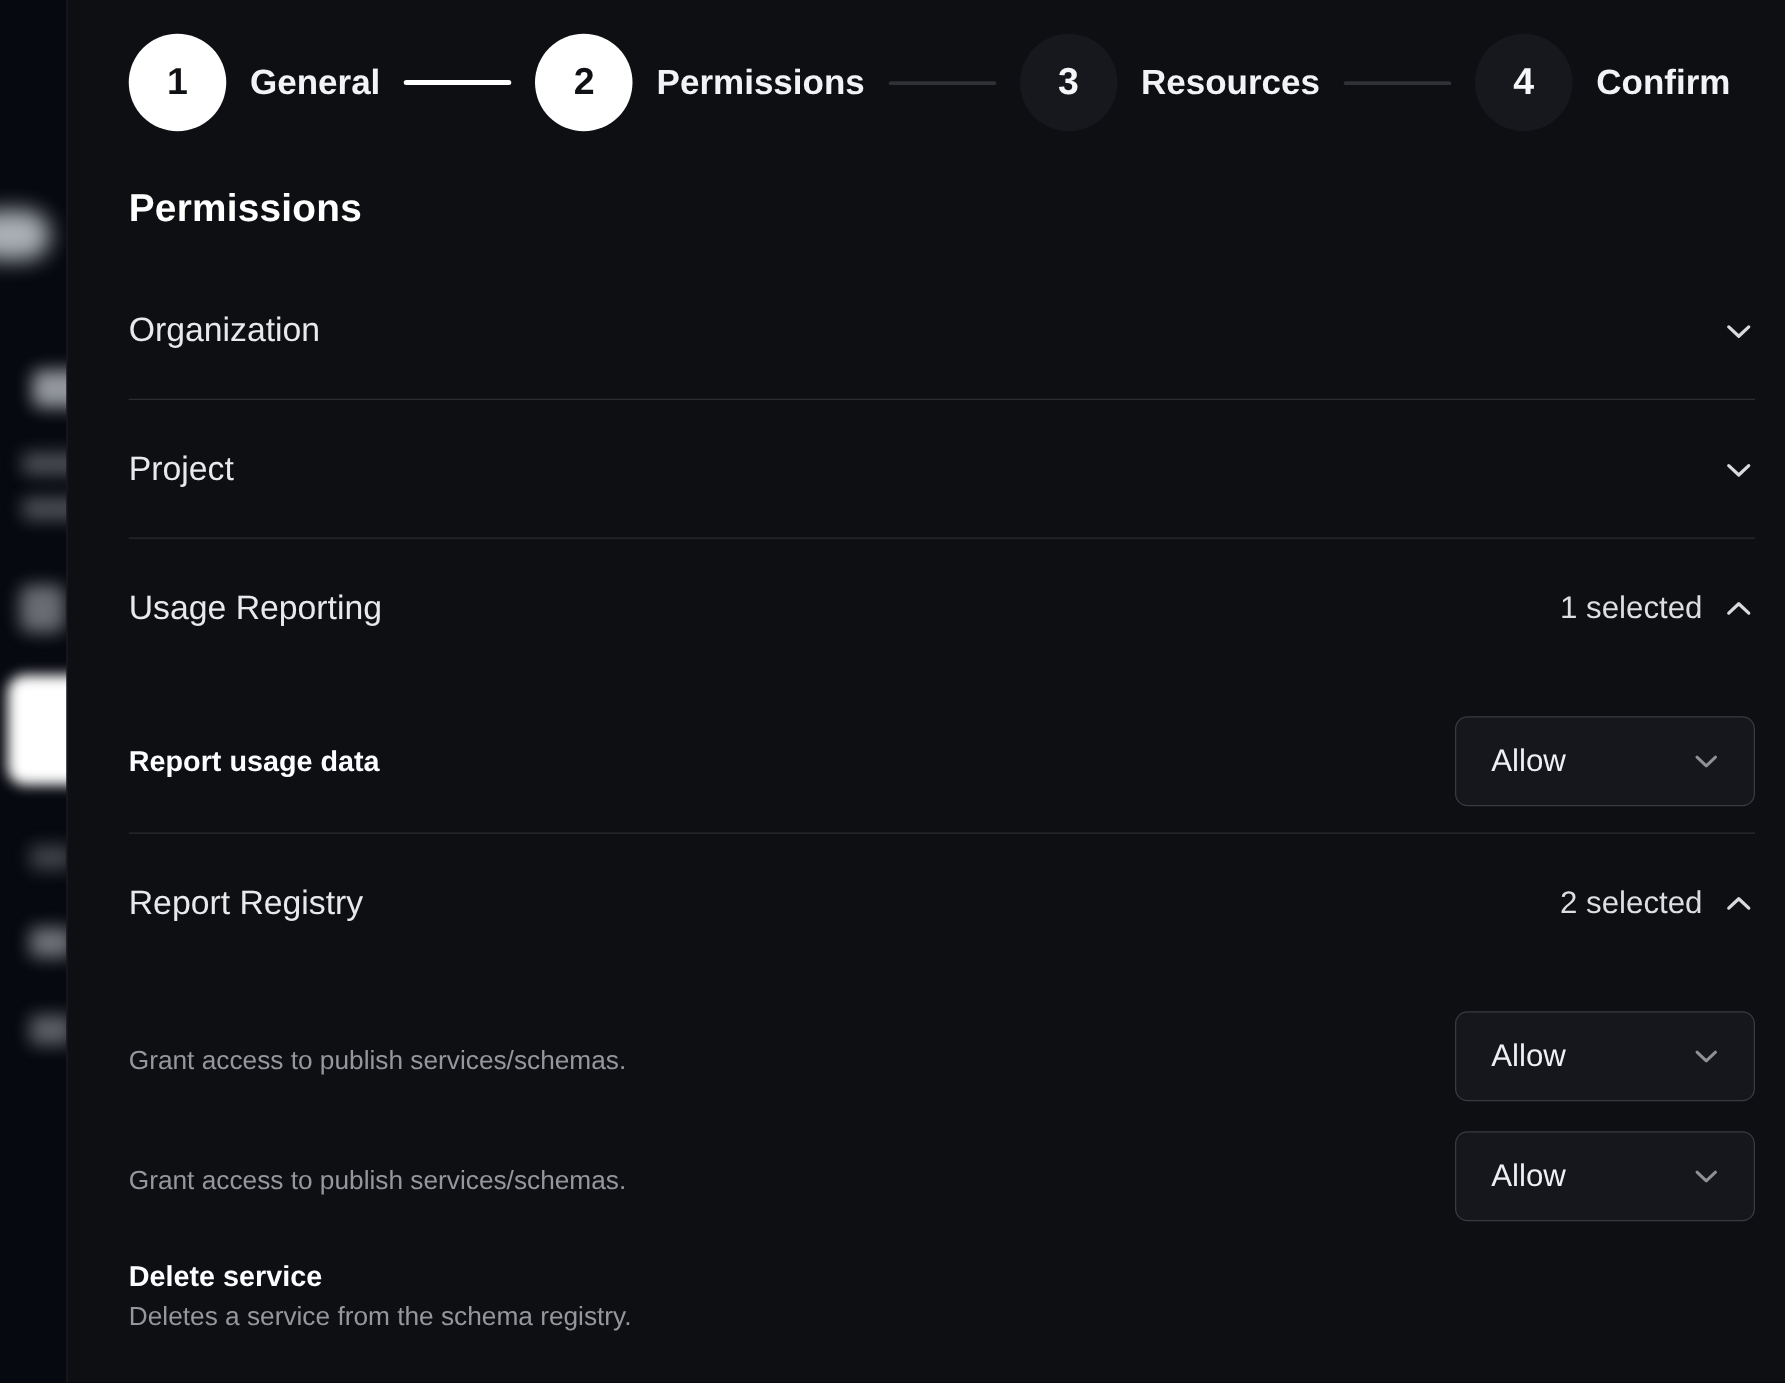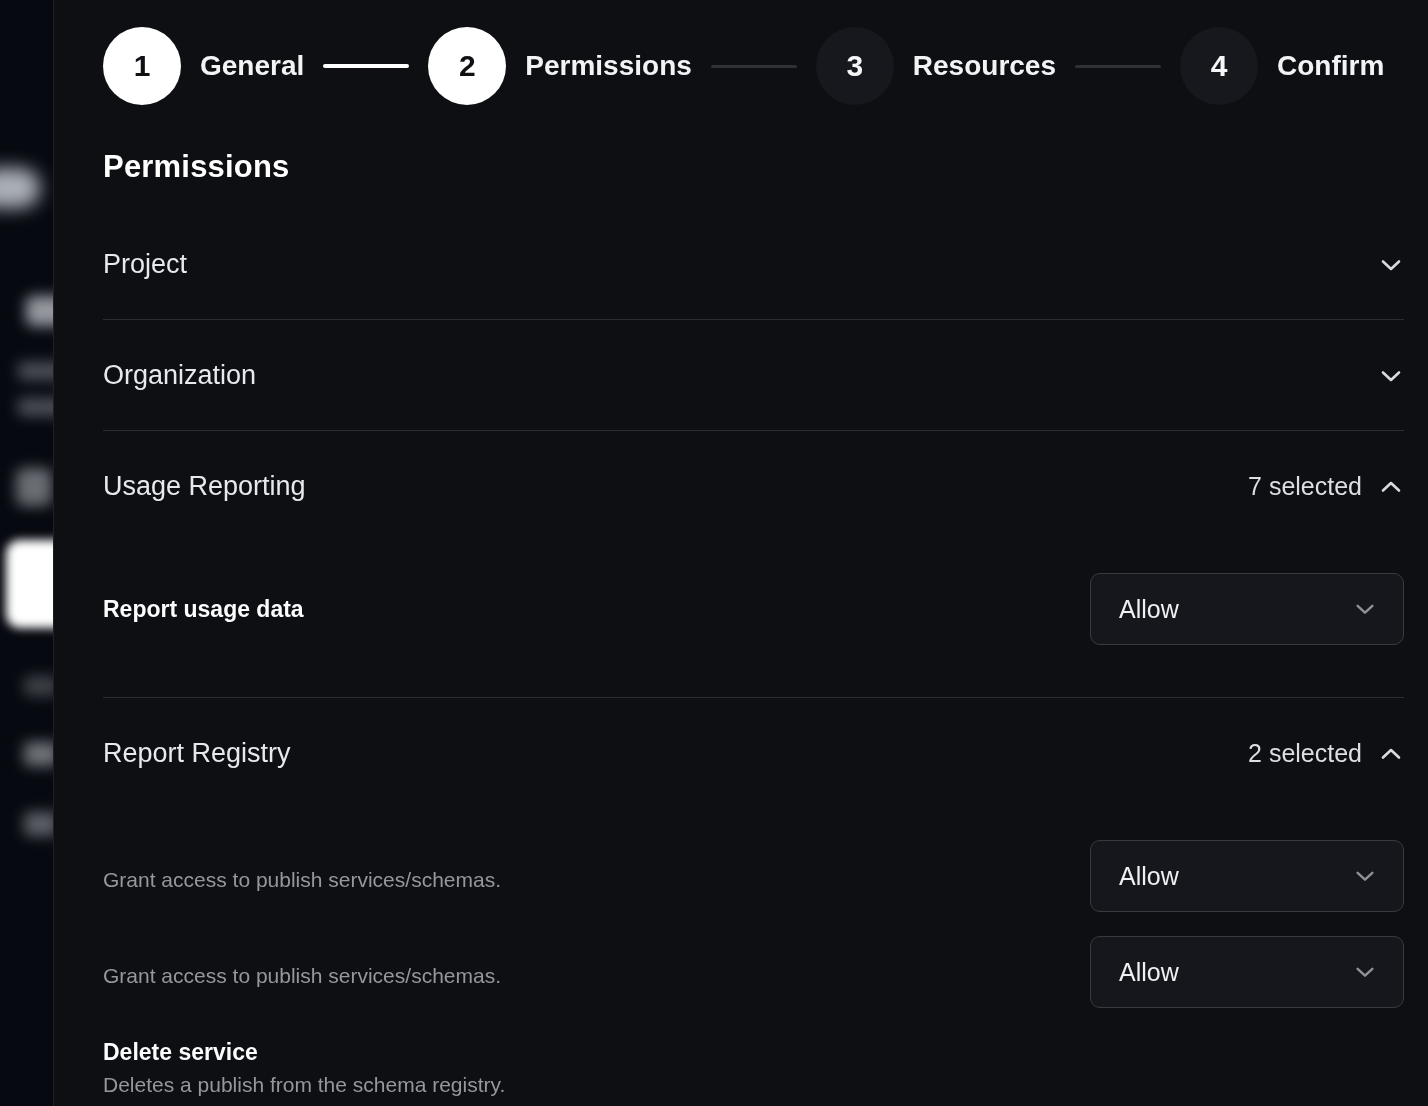--- a/index.html
+++ b/index.html
@@ -65,31 +65,31 @@
   .chev svg { display:block; }
   .chev.up svg { transform:rotate(180deg); }
 
   .items { margin-top:71px; display:flex; flex-direction:column; gap:24px; }
   .item-row { display:flex; align-items:center; justify-content:space-between; min-height:72px; }
   .item-title { font-size:23px; font-weight:700; color:#fcfdfe; }
   .item-desc  { font-size:21px; font-weight:400; color:#96979c; margin-top:7px; }
 
   
   .select {
-    width:314px; height:72px; flex-shrink:0;
+    width:240px; height:72px; flex-shrink:0;
     background:#16171c;
     border:1px solid #3a3b40;
     border-radius:10px;
     display:flex; align-items:center; justify-content:space-between;
     padding:0 26px 0 28px;
     cursor:pointer;
   }
   .select-value { font-size:25px; color:#eef0f2; }
   .select .chev { width:24px; height:24px; }
-  .section.usage { padding-bottom:52px; }
+  .section.usage { padding-bottom:21px; }
 </style>
 </head>
 <body>
 
 <div class="app">
 
   <div class="backdrop-strip">
     <div class="blob blob-pill"></div>
     <div class="blob blob-bold"></div>
     <div class="blob blob-line1"></div>
@@ -124,49 +124,49 @@
         <div class="step-label">Confirm</div>
       </div>
     </div>
 
     <h1 class="page-title">Permissions</h1>
 
     <div class="sections">
 
       <div class="section">
         <div class="section-head">
+          <div class="section-title">Organization</div>
+          <div class="section-right">
+            <span class="chev">
+              <svg width="26" height="26" viewBox="0 0 26 26" fill="none">
+                  <path d="M5 9.5 L13 17 L21 9.5" stroke="#d8dade" stroke-width="2.6" stroke-linecap="round" stroke-linejoin="round"></path>
+                </svg>
+            </span>
+          </div>
+        </div>
+      </div>
+
+      <div class="section">
+        <div class="section-head">
           <div class="section-title">Project</div>
           <div class="section-right">
             <span class="chev">
               <svg width="26" height="26" viewBox="0 0 26 26" fill="none">
                   <path d="M5 9.5 L13 17 L21 9.5" stroke="#d8dade" stroke-width="2.6" stroke-linecap="round" stroke-linejoin="round"></path>
                 </svg>
             </span>
           </div>
         </div>
       </div>
 
-      <div class="section">
-        <div class="section-head">
-          <div class="section-title">Organization</div>
-          <div class="section-right">
-            <span class="chev">
-              <svg width="26" height="26" viewBox="0 0 26 26" fill="none">
-                  <path d="M5 9.5 L13 17 L21 9.5" stroke="#d8dade" stroke-width="2.6" stroke-linecap="round" stroke-linejoin="round"></path>
-                </svg>
-            </span>
-          </div>
-        </div>
-      </div>
-
       <div class="section usage">
         <div class="section-head">
           <div class="section-title">Usage Reporting</div>
           <div class="section-right">
-            <span class="selected-count">7 selected</span>
+            <span class="selected-count">1 selected</span>
             <span class="chev up">
               <svg width="26" height="26" viewBox="0 0 26 26" fill="none">
                   <path d="M5 9.5 L13 17 L21 9.5" stroke="#d8dade" stroke-width="2.6" stroke-linecap="round" stroke-linejoin="round"></path>
                 </svg>
             </span>
           </div>
         </div>
         <div class="items">
           <div class="item-row">
             <div class="item-text">
@@ -221,21 +221,21 @@
                 <svg width="24" height="24" viewBox="0 0 26 26" fill="none">
                     <path d="M5 9.5 L13 17 L21 9.5" stroke="#8f9196" stroke-width="2.6" stroke-linecap="round" stroke-linejoin="round"></path>
                   </svg>
               </span>
             </div>
           </div>
 
           <div class="item-row">
             <div class="item-text">
               <div class="item-title">Delete service</div>
-              <div class="item-desc">Deletes a publish from the schema registry.</div>
+              <div class="item-desc">Deletes a service from the schema registry.</div>
             </div>
           </div>
         </div>
       </div>
 
     </div>
   </div>
 </div>
 
 </body></html>

